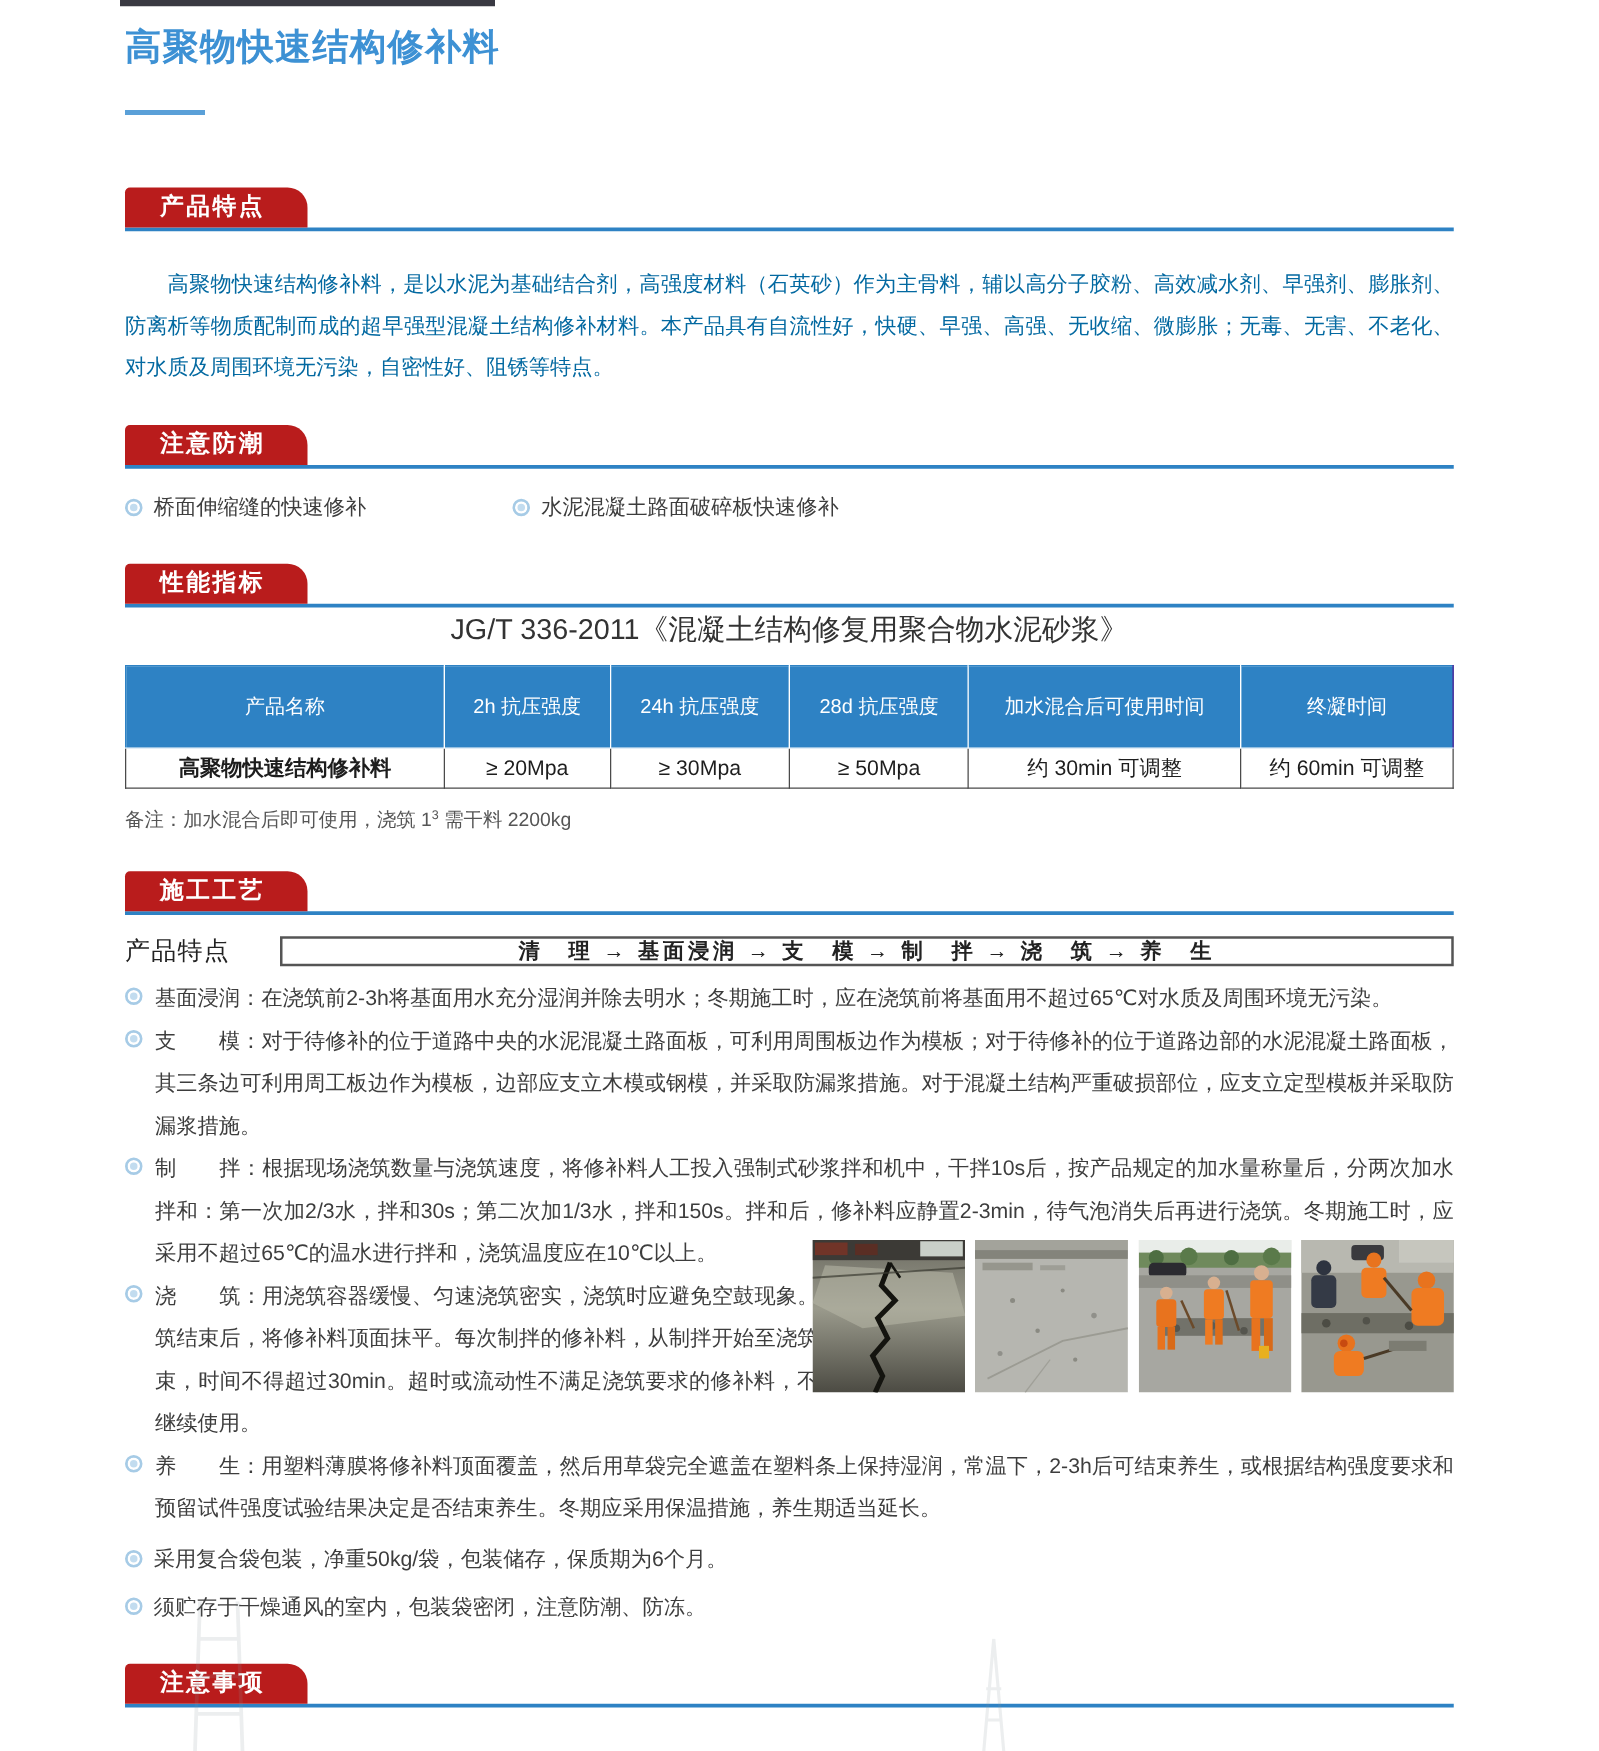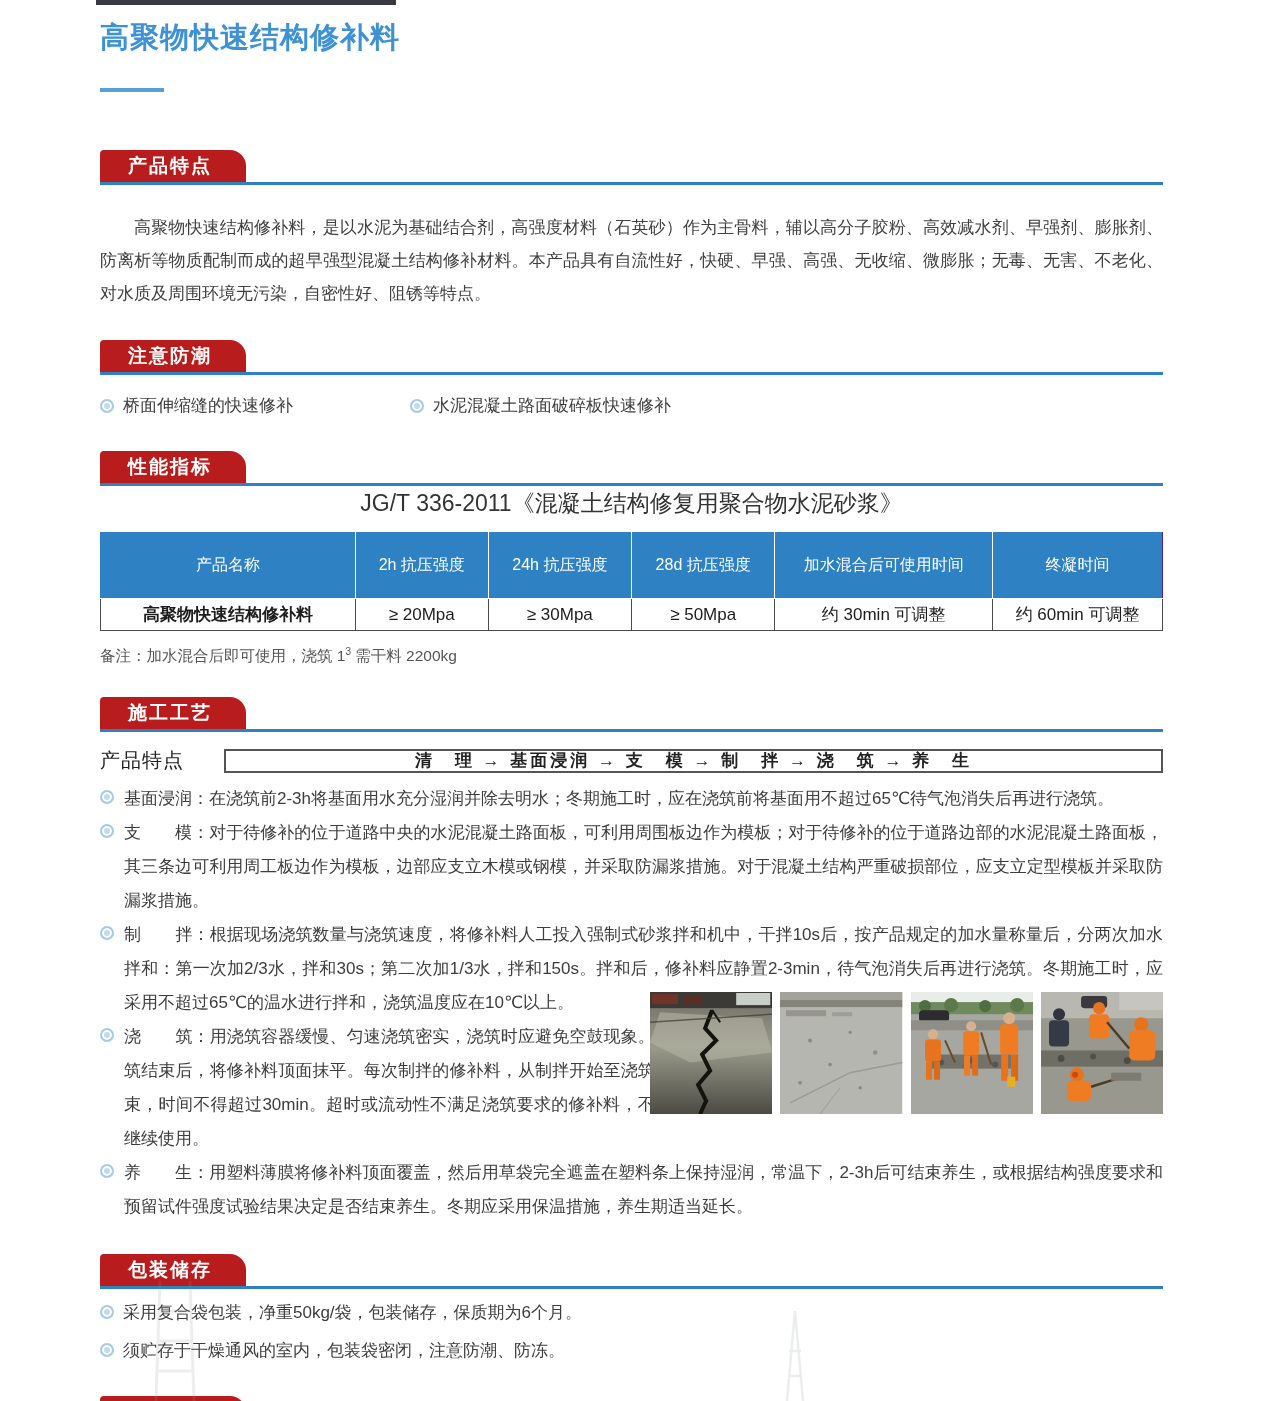--- a/index.html
+++ b/index.html
@@ -20,21 +20,21 @@
   .sec-head { border-bottom:3px solid #2e82c4; line-height:0; }
   .sec-tab {
     display:inline-block; background:#b91c1c; color:#fff; font-weight:bold;
     font-size:19px; line-height:20px; padding:6px 34px 6px 28px;
     border-radius:4px 16px 0 0; letter-spacing:2px;
   }
   .mt-feat { margin-top:58px; }
   .mt-sec  { margin-top:30px; }
 
   
-  .feat-body { margin-top:26px; font-size:17px; line-height:33px; text-align:justify; text-indent:2em; color:#404040; }
+  .feat-body { margin-top:26px; font-size:17px; line-height:33px; text-align:justify; text-indent:2em; color:#0369a1; }
 
   
   .blt {
     flex:none; width:14px; height:14px; border-radius:50%;
     border:2px solid #a6cbe6; box-shadow: inset 0 0 0 2px #fff;
     background:#c2dcef; margin-top:8px;
   }
 
   .apps-row { display:flex; margin-top:16px; font-size:17px; line-height:30px; }
   .app-item { display:flex; gap:9px; }
@@ -149,21 +149,21 @@
     <span class="sec-tab">施工工艺</span>
   </div>
   <div class="flow-row">
     <span class="flow-label">产品特点</span>
     <div class="flow-box">清　理 → 基面浸润 → 支　模 → 制　拌 → 浇　筑 → 养　生</div>
   </div>
 
   <div class="steps-wrap">
     <div class="step">
       <span class="blt"></span>
-      <p>基面浸润：在浇筑前2-3h将基面用水充分湿润并除去明水；冬期施工时，应在浇筑前将基面用不超过65℃待气泡消失后再进行浇筑。</p>
+      <p>基面浸润：在浇筑前2-3h将基面用水充分湿润并除去明水；冬期施工时，应在浇筑前将基面用不超过65℃对水质及周围环境无污染。</p>
     </div>
     <div class="step">
       <span class="blt"></span>
       <p>支　　模：对于待修补的位于道路中央的水泥混凝土路面板，可利用周围板边作为模板；对于待修补的位于道路边部的水泥混凝土路面板，其三条边可利用周工板边作为模板，边部应支立木模或钢模，并采取防漏浆措施。对于混凝土结构严重破损部位，应支立定型模板并采取防漏浆措施。</p>
     </div>
     <div class="step">
       <span class="blt"></span>
       <p>制　　拌：根据现场浇筑数量与浇筑速度，将修补料人工投入强制式砂浆拌和机中，干拌10s后，按产品规定的加水量称量后，分两次加水拌和：第一次加2/3水，拌和30s；第二次加1/3水，拌和150s。拌和后，修补料应静置2-3min，待气泡消失后再进行浇筑。冬期施工时，应采用不超过65℃的温水进行拌和，浇筑温度应在10℃以上。</p>
     </div>
     <div class="step step-pour">
@@ -266,23 +266,20 @@
           <rect x="70" y="80" width="30" height="8" fill="#7c7c72"></rect>
         </svg>
       </div>
     </div>
     <div class="step">
       <span class="blt"></span>
       <p>养　　生：用塑料薄膜将修补料顶面覆盖，然后用草袋完全遮盖在塑料条上保持湿润，常温下，2-3h后可结束养生，或根据结构强度要求和预留试件强度试验结果决定是否结束养生。冬期应采用保温措施，养生期适当延长。</p>
     </div>
   </div>
 
-  <div class="sec-head mt-sec">
-    <span class="sec-tab">包装储存</span>
-  </div>
   <div style="margin-top:8px;">
     <div class="pack-item">
       <span class="blt"></span>
       <span>采用复合袋包装，净重50kg/袋，包装储存，保质期为6个月。</span>
     </div>
     <div class="pack-item">
       <span class="blt"></span>
       <span>须贮存于干燥通风的室内，包装袋密闭，注意防潮、防冻。</span>
     </div>
   </div>

